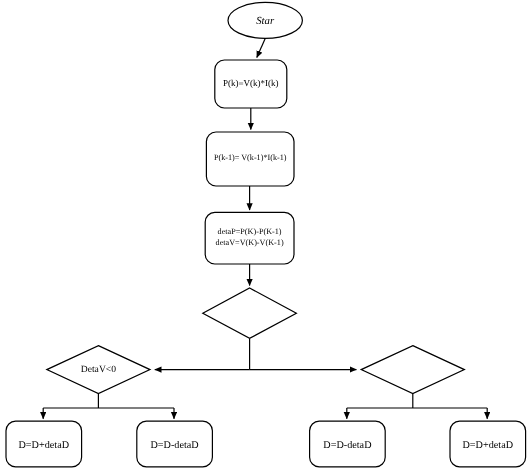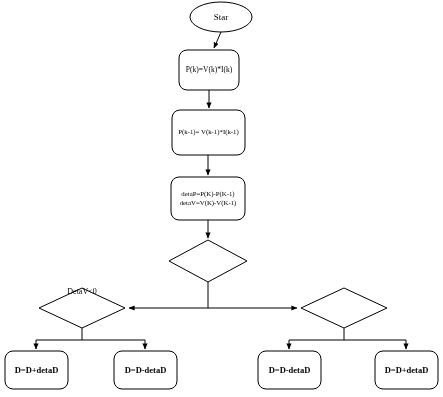--- a/index.html
+++ b/index.html
@@ -29,25 +29,25 @@
     display: flex;
     flex-direction: column;
     align-items: center;
     justify-content: center;
     text-align: center;
     color: #000000;
     pointer-events: none;
     white-space: pre;
     line-height: 1.18;
   }
-  .lbl-terminal   { font-size: 9px; }
+  .lbl-terminal   { font-size: 9px; font-style: italic; }
   .lbl-process    { font-size: 7.5px; }
   .lbl-process-sm { font-size: 6.8px; }
   .lbl-decision   { font-size: 8px; }
-  .lbl-action     { font-size: 8.5px; font-weight: bold; }
+  .lbl-action     { font-size: 8.5px; }
 </style>
 </head>
 <body>
 
 <div id="flowchart-canvas">
 
   <svg id="flow-svg" viewBox="0 0 443 397">
     <defs>
       <marker id="arrowhead" markerWidth="7" markerHeight="7" refX="5.6" refY="2.6" orient="auto" markerUnits="userSpaceOnUse">
         <path d="M0,0 L6,2.6 L0,5.2 z" fill="#000000"></path>
@@ -106,21 +106,21 @@
   <div class="node-label lbl-process" style="left:179px; top:50px; width:60px; height:40px;">P(k)=V(k)*I(k)</div>
 
   <div class="node-label lbl-process-sm" style="left:172px; top:110px; width:73px; height:45px;">P(k-1)= V(k-1)*I(k-1)</div>
 
   <div class="node-label lbl-process-sm" style="left:171px; top:177px; width:74px; height:43px;">
     <span>detaP=P(K)-P(K-1)</span>
     <span>detaV=V(K)-V(K-1)</span>
   </div>
 
 
-  <div class="node-label lbl-decision" style="left:52px; top:282px; width:60px; height:20px;">DetaV&lt;0</div>
+  <div class="node-label lbl-decision" style="left:52px; top:298px; width:60px; height:20px;">DetaV&lt;0</div>
 
 
   <div class="node-label lbl-action" style="left:5px; top:351px; width:63px; height:38px;">D=D+detaD</div>
 
   <div class="node-label lbl-action" style="left:114px; top:351px; width:63px; height:38px;">D=D-detaD</div>
 
   <div class="node-label lbl-action" style="left:258px; top:351px; width:63px; height:38px;">D=D-detaD</div>
 
   <div class="node-label lbl-action" style="left:375px; top:351px; width:63px; height:38px;">D=D+detaD</div>
 

